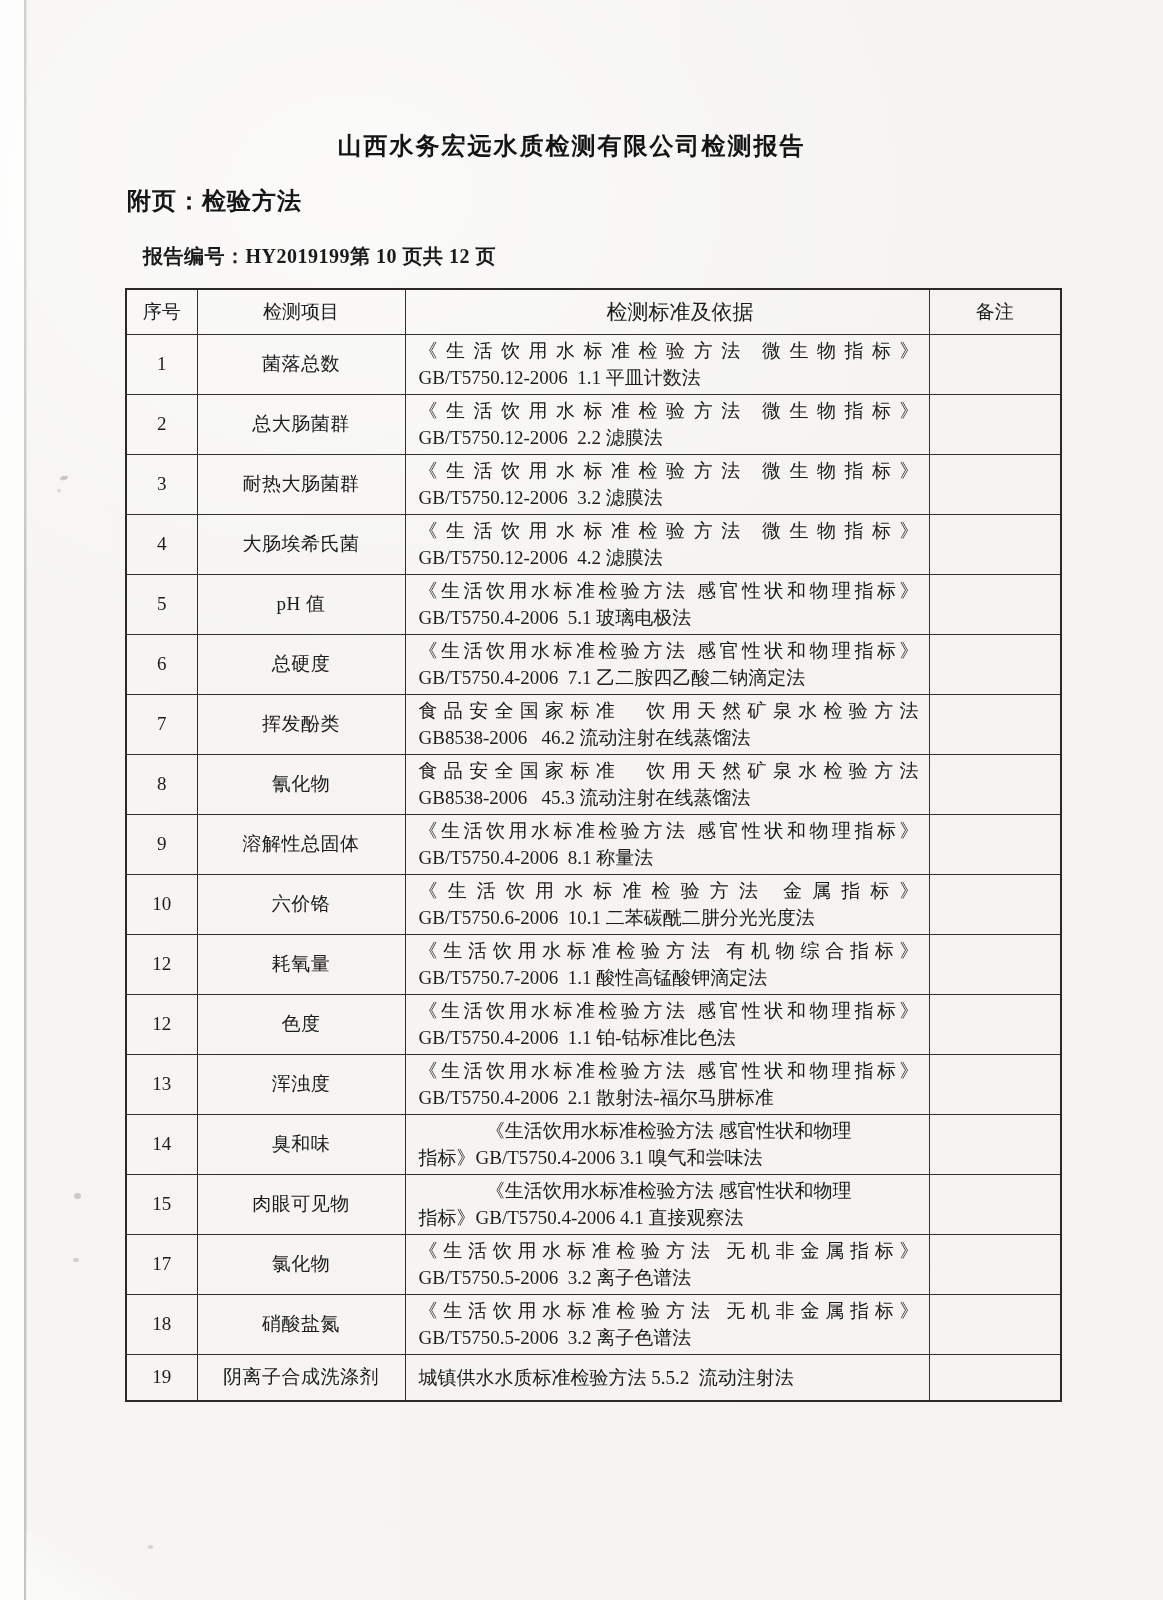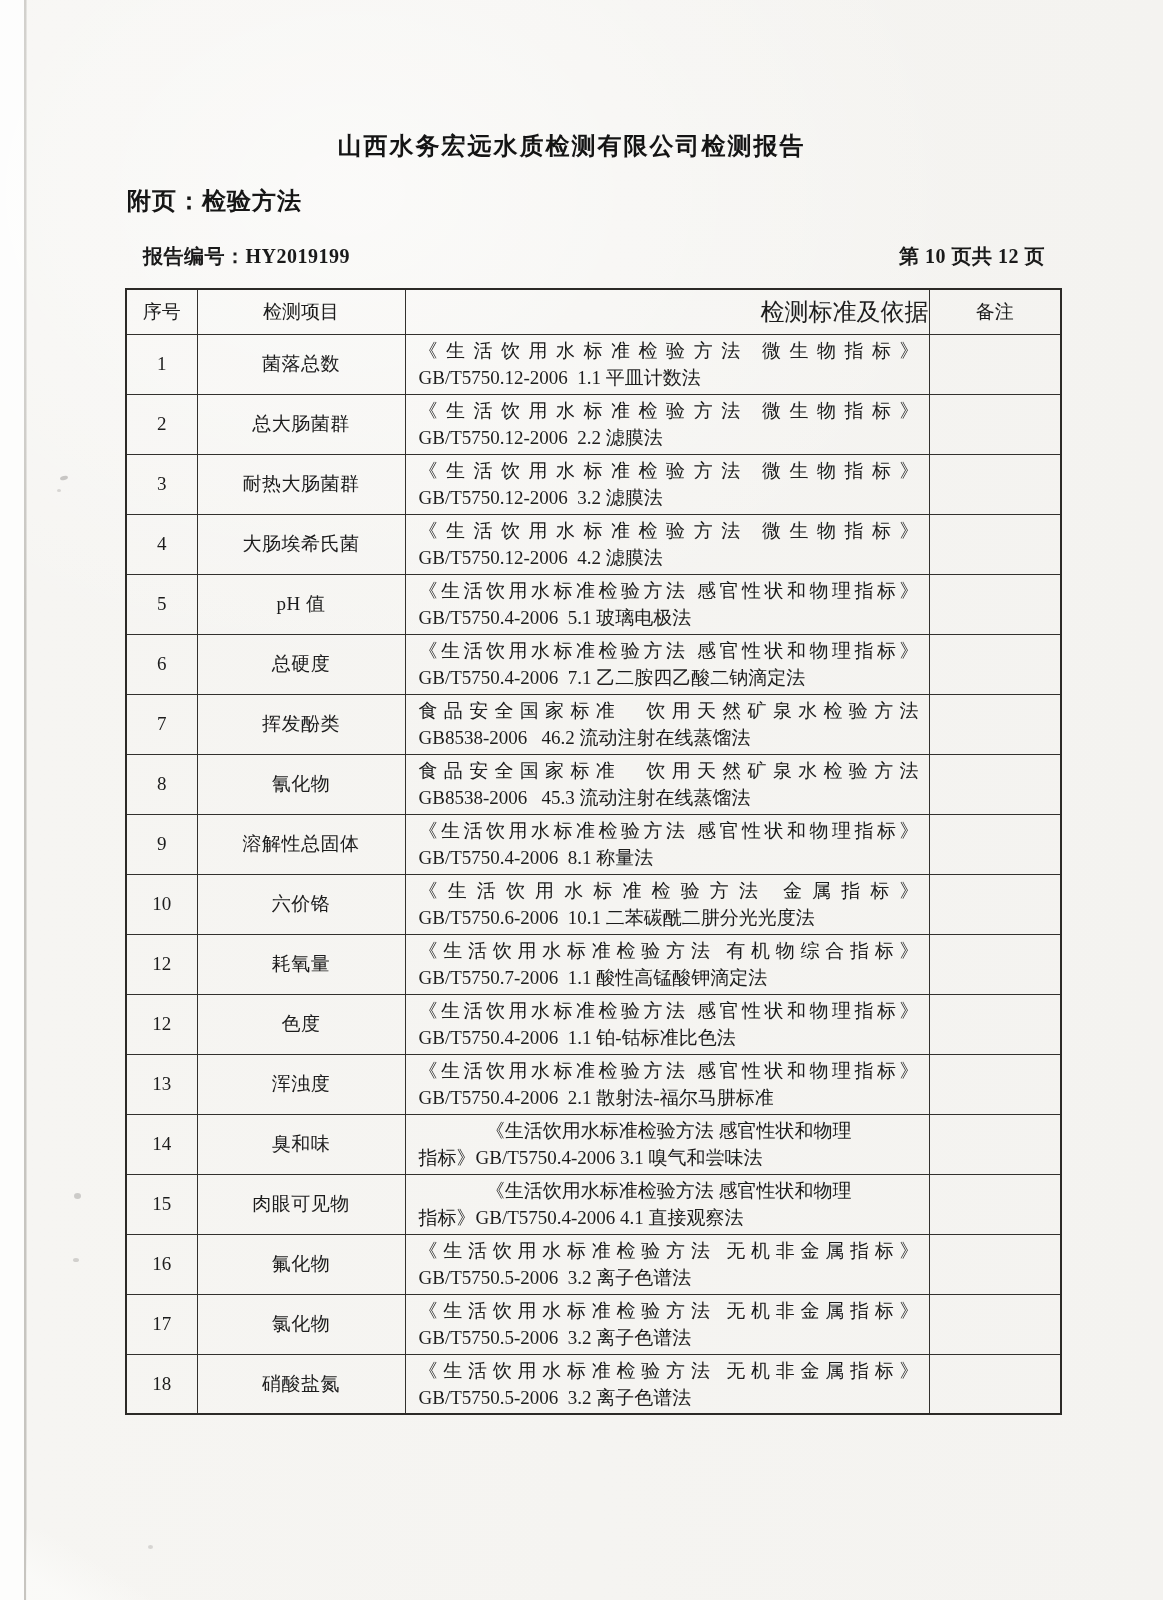--- a/index.html
+++ b/index.html
@@ -55,21 +55,21 @@
     font-weight: 700;
     font-size: 24px;
     letter-spacing: 1px;
     color: #161616;
   }
   .meta-row {
     position: absolute;
     left: 143px; top: 243px;
     width: 902px;
     display: flex;
-    justify-content: space-between;
+    justify-content: flex-start;
     font-size: 20px;
     font-weight: 700;
     color: #1a1a1a;
     letter-spacing: .5px;
   }
   table.methods {
     position: absolute;
     left: 125px; top: 288px;
     width: 935px;
     border-collapse: collapse;
@@ -84,21 +84,21 @@
   table.methods th, table.methods td {
     border: 1.6px solid #33312e;
     vertical-align: middle;
     font-weight: 400;
   }
   table.methods { border: 2px solid #2c2a27; }
   thead tr { height: 45px; }
   tbody tr { height: 60px; }
   tbody tr.row-single { height: 47px; }
   th.h-no, th.h-rmk, th.h-item { font-size: 19px; }
-  th.h-std { text-align: right; padding-left: 26px; font-size: 24px; }
+  th.h-std { text-align: center; padding-left: 26px; font-size: 21px; }
   td.no-cell { text-align: center; }
   td.item-cell { text-align: center; letter-spacing: .5px; }
   td.std-cell { padding: 2px 10px 2px 13px; }
   .std-line { line-height: 27px; white-space: pre-wrap; }
   .align-justify { text-align: justify; text-align-last: justify; text-justify: inter-character; }
   .align-center  { text-align: left; text-align-last: center; }
   .align-left    { text-align: left; text-align-last: left; }
 </style>
 </head>
 <body>
@@ -266,42 +266,42 @@
         <tr>
       <td class="no-cell">15</td>
       <td class="item-cell">肉眼可见物</td>
       <td class="std-cell">
         <div class="std-line align-center">《生活饮用水标准检验方法 感官性状和物理</div>
         <div class="std-line align-left">指标》GB/T5750.4-2006 4.1 直接观察法</div>
       </td>
       <td class="rmk-cell"></td>
     </tr>
         <tr>
-      <td class="no-cell">16</td>
-      <td class="item-cell">氟化物</td>
+      <td class="no-cell">17</td>
+      <td class="item-cell">氯化物</td>
       <td class="std-cell">
         <div class="std-line align-justify">《生活饮用水标准检验方法 无机非金属指标》</div>
         <div class="std-line align-left">GB/T5750.5-2006  3.2 离子色谱法</div>
       </td>
       <td class="rmk-cell"></td>
     </tr>
         <tr>
-      <td class="no-cell">17</td>
-      <td class="item-cell">氯化物</td>
+      <td class="no-cell">18</td>
+      <td class="item-cell">硝酸盐氮</td>
       <td class="std-cell">
         <div class="std-line align-justify">《生活饮用水标准检验方法 无机非金属指标》</div>
         <div class="std-line align-left">GB/T5750.5-2006  3.2 离子色谱法</div>
       </td>
       <td class="rmk-cell"></td>
     </tr>
-        <tr>
-      <td class="no-cell">18</td>
-      <td class="item-cell">硝酸盐氮</td>
-      <td class="std-cell">
-        <div class="std-line align-justify">《生活饮用水标准检验方法 无机非金属指标》</div>
-        <div class="std-line align-left">GB/T5750.5-2006  3.2 离子色谱法</div>
+        <tr class="row-single">
+      <td class="no-cell">19</td>
+      <td class="item-cell">阴离子合成洗涤剂</td>
+      <td class="std-cell">
+        <div class="std-line align-left">城镇供水水质标准检验方法 5.5.2  流动注射法</div>
+
       </td>
       <td class="rmk-cell"></td>
     </tr>
       </tbody>
   </table>
 
 </div>
 
 </body></html>

